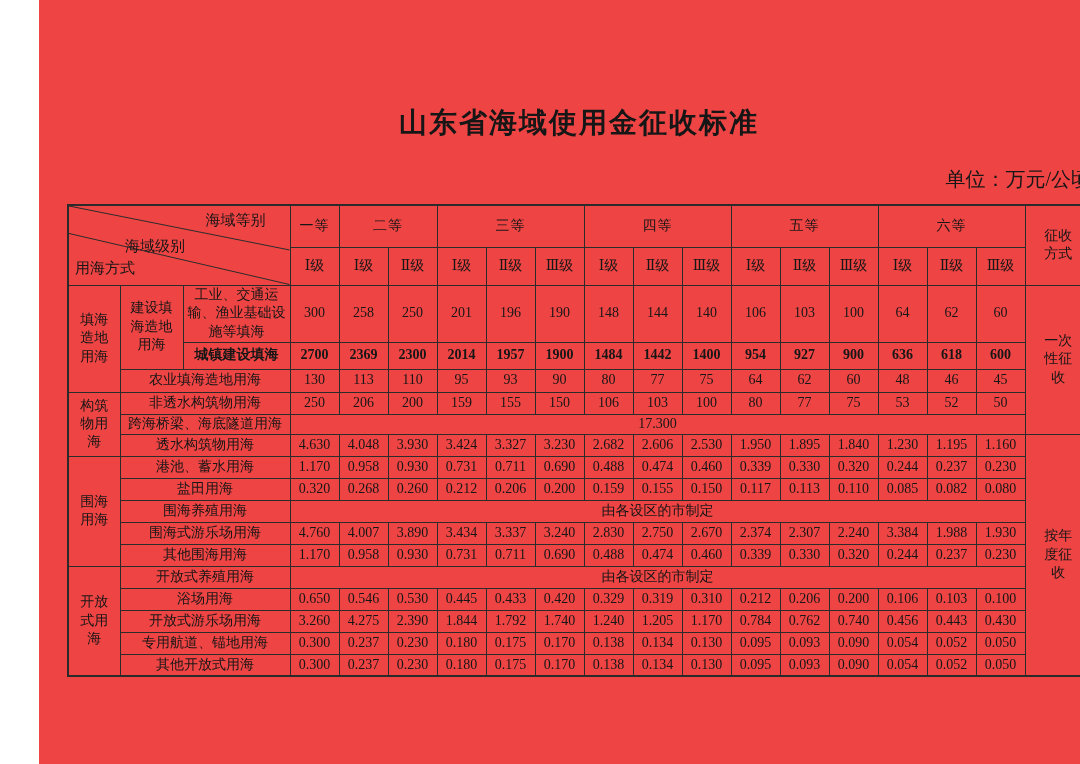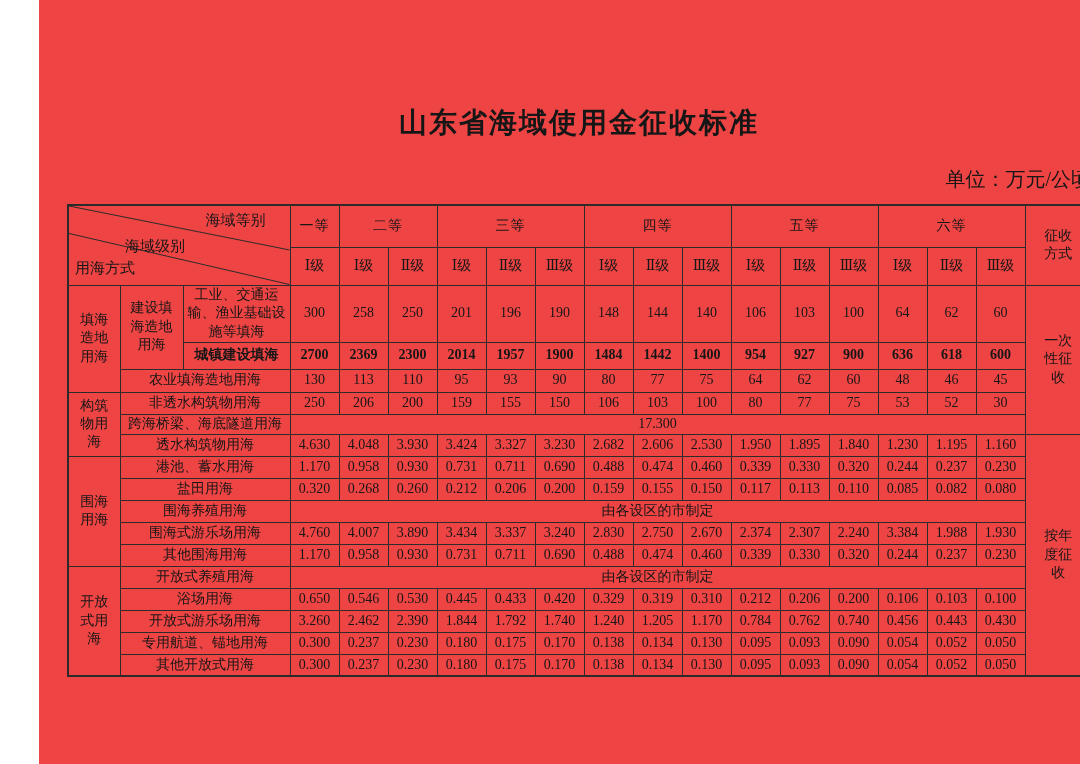--- a/index.html
+++ b/index.html
@@ -190,21 +190,21 @@
       <td class="num">155</td>
       <td class="num">150</td>
       <td class="num">106</td>
       <td class="num">103</td>
       <td class="num">100</td>
       <td class="num">80</td>
       <td class="num">77</td>
       <td class="num">75</td>
       <td class="num">53</td>
       <td class="num">52</td>
-      <td class="num">30</td>
+      <td class="num">50</td>
     </tr>
     <tr class="r4">
       <td class="rowlabel" colspan="2">跨海桥梁、海底隧道用海</td>
       <td class="merged" colspan="15">17.300</td>
     </tr>
     <tr class="rr">
       <td class="rowlabel" colspan="2">透水构筑物用海</td>
       <td class="num">4.630</td>
       <td class="num">4.048</td>
       <td class="num">3.930</td>
@@ -326,21 +326,21 @@
       <td class="num">0.212</td>
       <td class="num">0.206</td>
       <td class="num">0.200</td>
       <td class="num">0.106</td>
       <td class="num">0.103</td>
       <td class="num">0.100</td>
     </tr>
     <tr class="rr">
       <td class="rowlabel" colspan="2">开放式游乐场用海</td>
       <td class="num">3.260</td>
-      <td class="num">2.462</td>
+      <td class="num">4.275</td>
       <td class="num">2.390</td>
       <td class="num">1.844</td>
       <td class="num">1.792</td>
       <td class="num">1.740</td>
       <td class="num">1.240</td>
       <td class="num">1.205</td>
       <td class="num">1.170</td>
       <td class="num">0.784</td>
       <td class="num">0.762</td>
       <td class="num">0.740</td>

